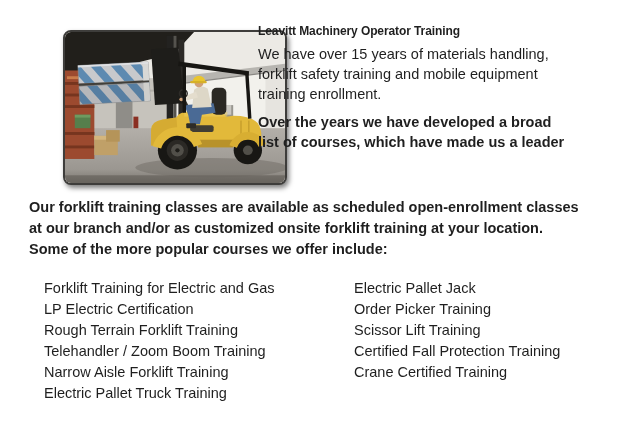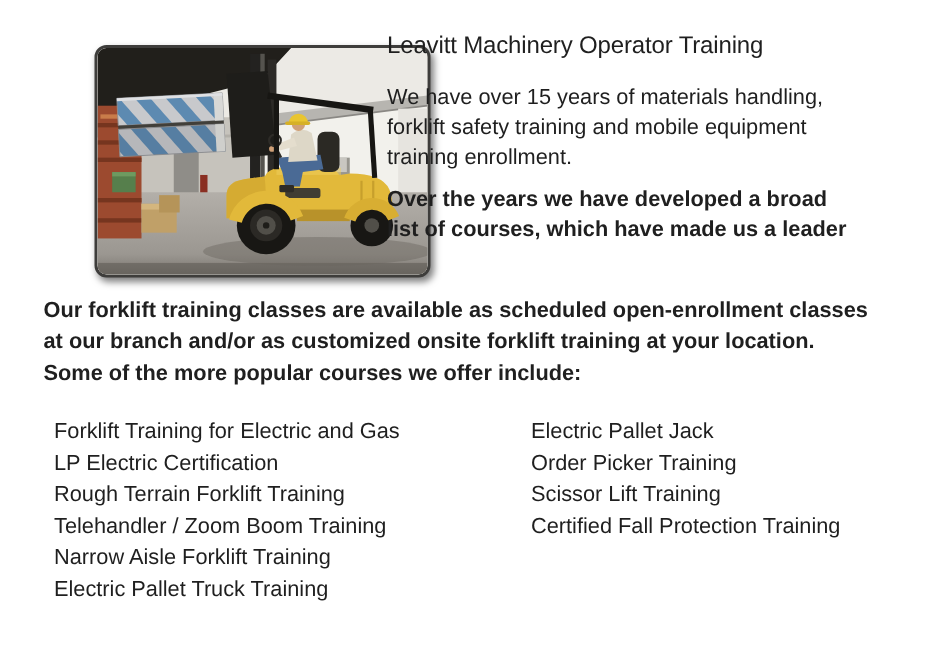--- a/index.html
+++ b/index.html
@@ -22,32 +22,32 @@
     overflow:hidden;
     background:#eceae5;
   }
   .photo svg { width:100%; height:100%; display:block; }
   .intro {
     position:absolute; left:258px; top:21px;
     font-size:14.5px; line-height:20px;
     color: var(--text);
   }
   .intro h1 {
-    font-size:16px; line-height:20px;
-    margin:0 0 14px 0; font-weight:normal;
+    font-size:12px; line-height:20px;
+    margin:0 0 3px 0; font-weight:bold;
     letter-spacing:-0.1px;
   }
   .intro .para2 { margin-top:8px;font-weight:bold; }
   .overview {
     position:absolute; left:29px; top:197px;
     font-size:14.5px; line-height:21px;font-weight:bold;
   }
   .courses { position:absolute; top:278px; left:0; width:619px; font-size:14.5px; line-height:21px; }
   .courses ul { list-style:none; margin:0; padding:0; position:absolute; top:0; white-space:nowrap; }
-  .col-left  { left:36px; }
+  .col-left  { left:44px; }
   .col-right { left:354px; }
   .line { white-space:nowrap; }
 </style>
 </head>
 <body>
 
 <figure class="photo" title="Worker in a yellow hard hat driving a yellow forklift that is carrying banded bundles of building material in a warehouse yard">
   <svg viewBox="0 0 225 157" preserveAspectRatio="none" xmlns="http://www.w3.org/2000/svg">
     <defs>
       <linearGradient id="pav" x1="0" y1="0" x2="0" y2="1">
@@ -191,14 +191,15 @@
       <li>Rough Terrain Forklift Training</li>
       <li>Telehandler / Zoom Boom Training</li>
       <li>Narrow Aisle Forklift Training</li>
       <li>Electric Pallet Truck Training</li>
     </ul>
   <ul class="col-right">
       <li>Electric Pallet Jack</li>
       <li>Order Picker Training</li>
       <li>Scissor Lift Training</li>
       <li>Certified Fall Protection Training</li>
+      <li>Crane Certified Training</li>
     </ul>
 </section>
 
 </body></html>

